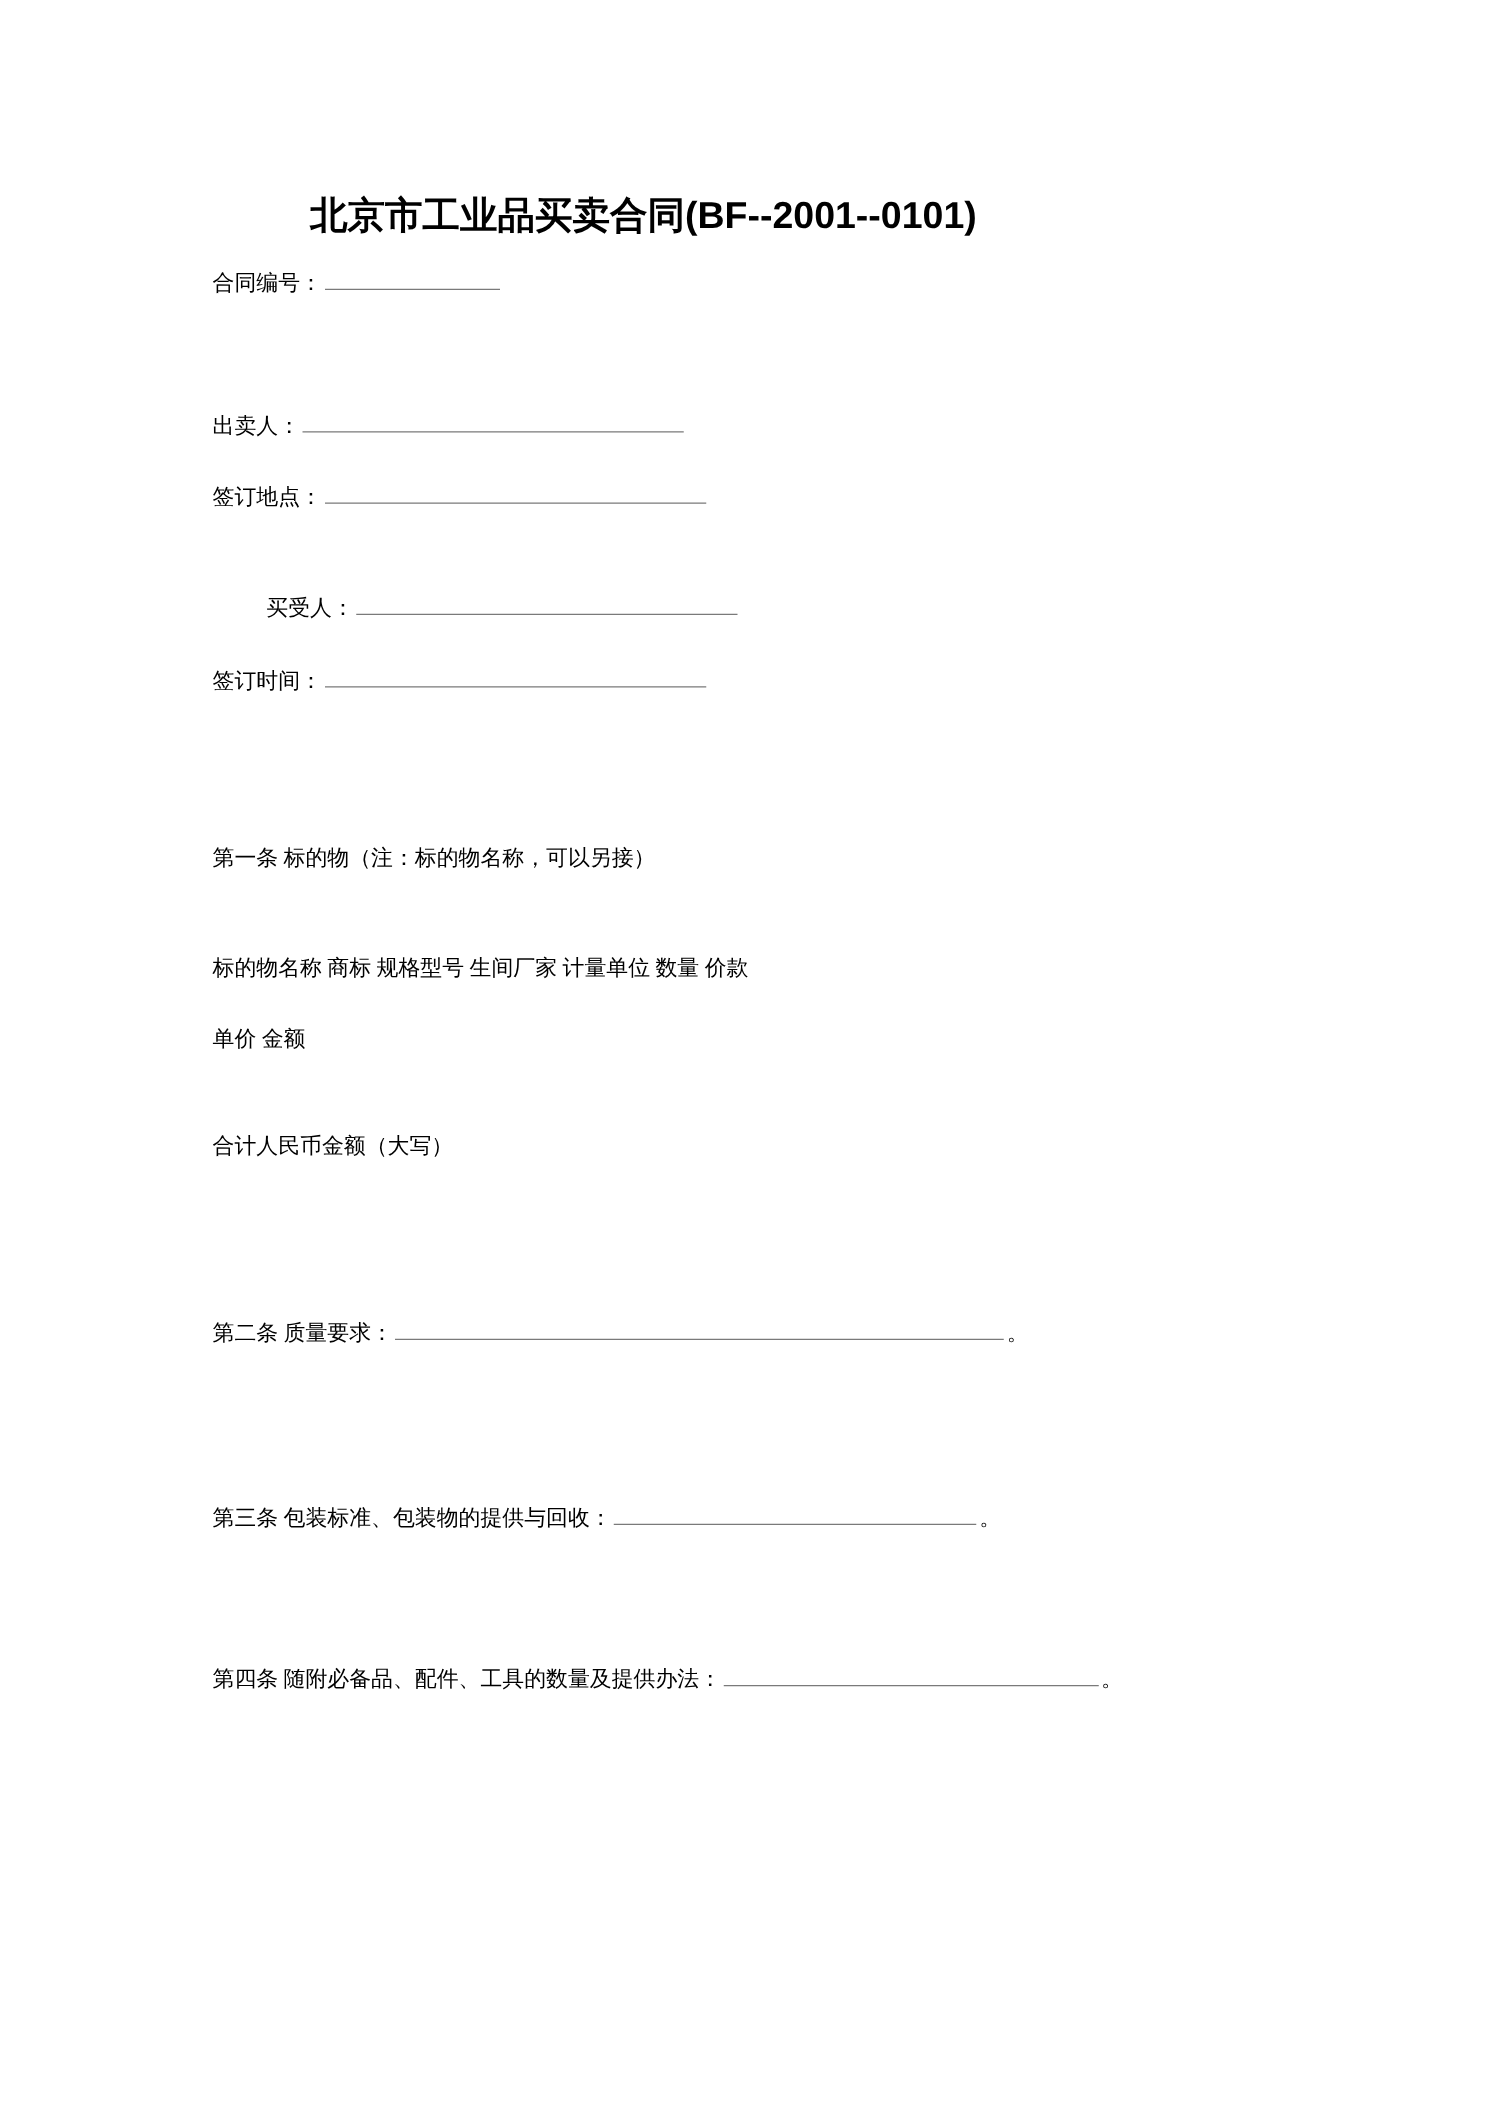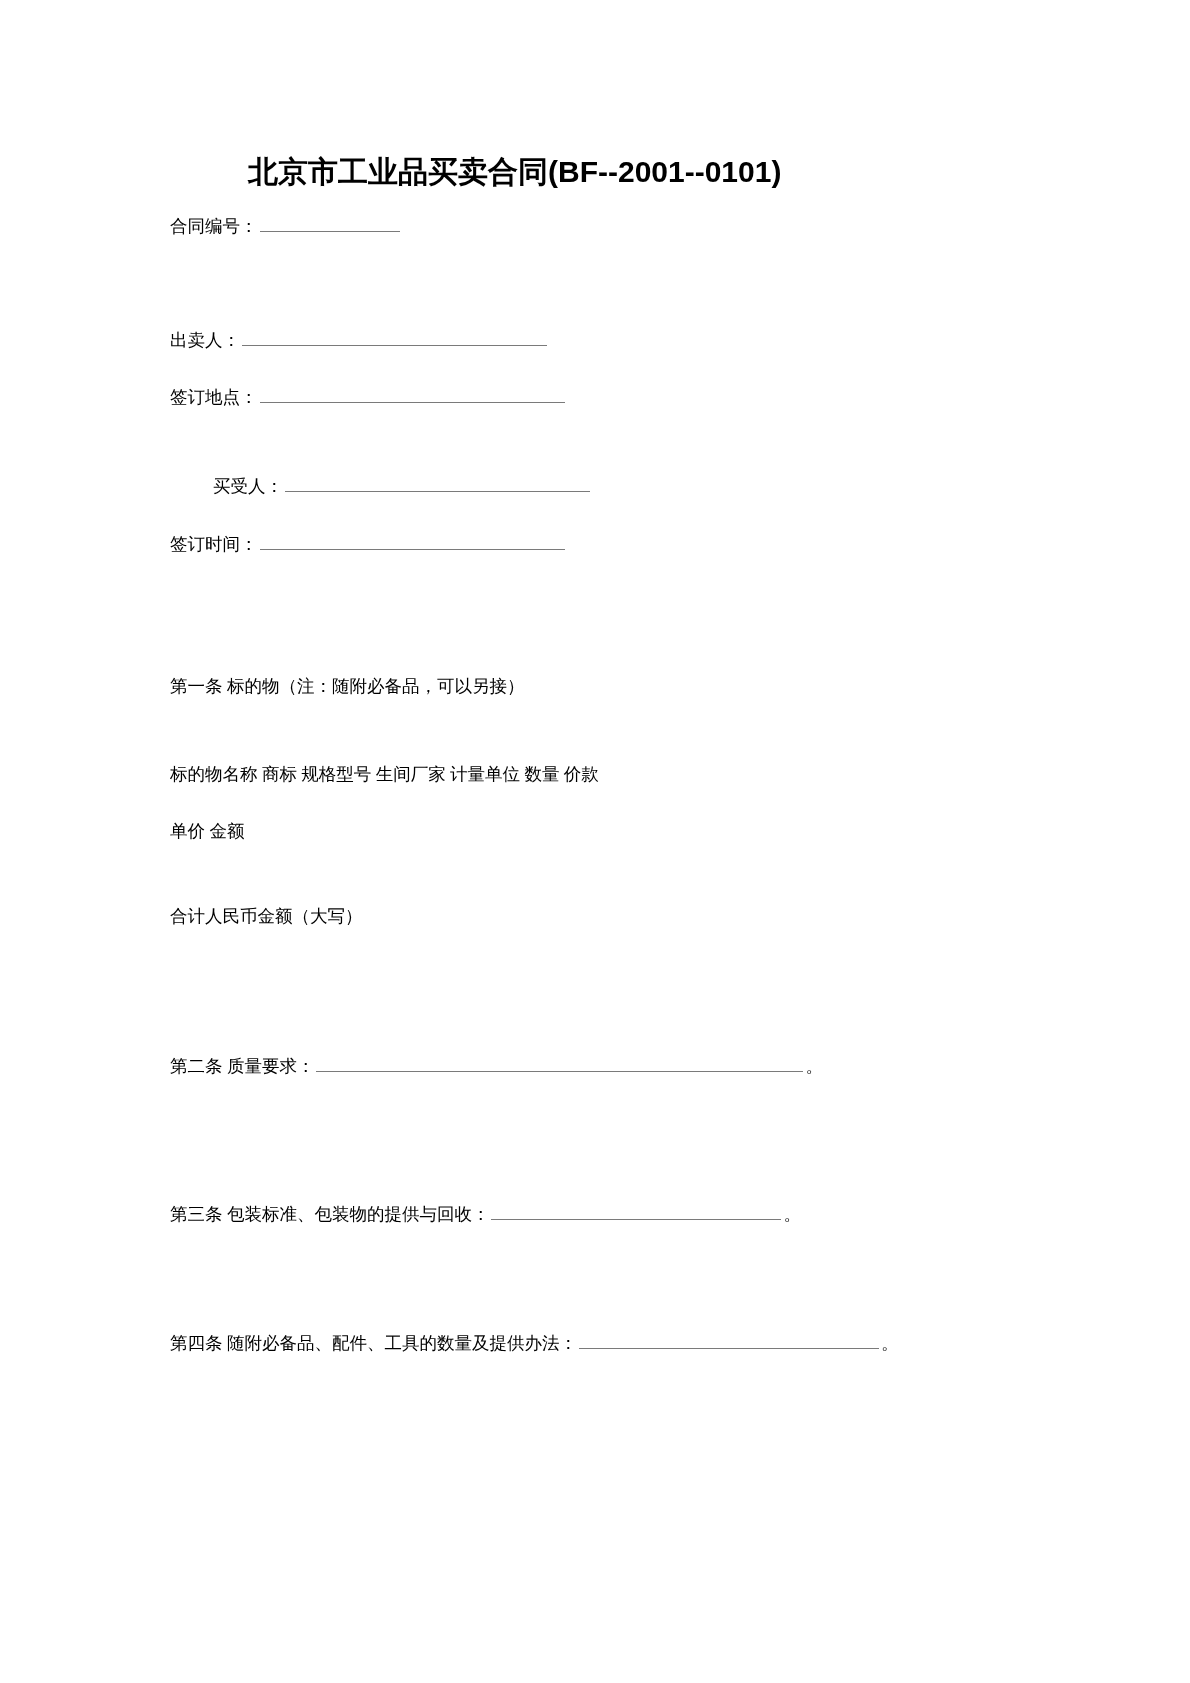--- a/index.html
+++ b/index.html
@@ -77,21 +77,21 @@
   </div>
 
   <div class="line" style="left:170px; top:473px;margin-left:43px;">
     <span>买受人：</span><span class="blank b-buyer"></span>
   </div>
 
   <div class="line" style="left:170px; top:531px;">
     <span>签订时间：</span><span class="blank b-time"></span>
   </div>
 
-  <div class="line" style="left:170px; top:673px;">第一条 标的物（注：随附必备品，可以另接）</div>
+  <div class="line" style="left:170px; top:673px;">第一条 标的物（注：标的物名称，可以另接）</div>
 
   <div class="line" style="left:170px; top:761px;">标的物名称 商标 规格型号 生间厂家 计量单位 数量 价款</div>
 
   <div class="line" style="left:170px; top:818px;">单价 金额</div>
 
   <div class="line" style="left:170px; top:903px;">合计人民币金额（大写）</div>
 
   <div class="line" style="left:170px; top:1201px;">
     <span>第三条 包装标准、包装物的提供与回收：</span><span class="blank b-package"></span><span class="tail">。</span>
   </div>

